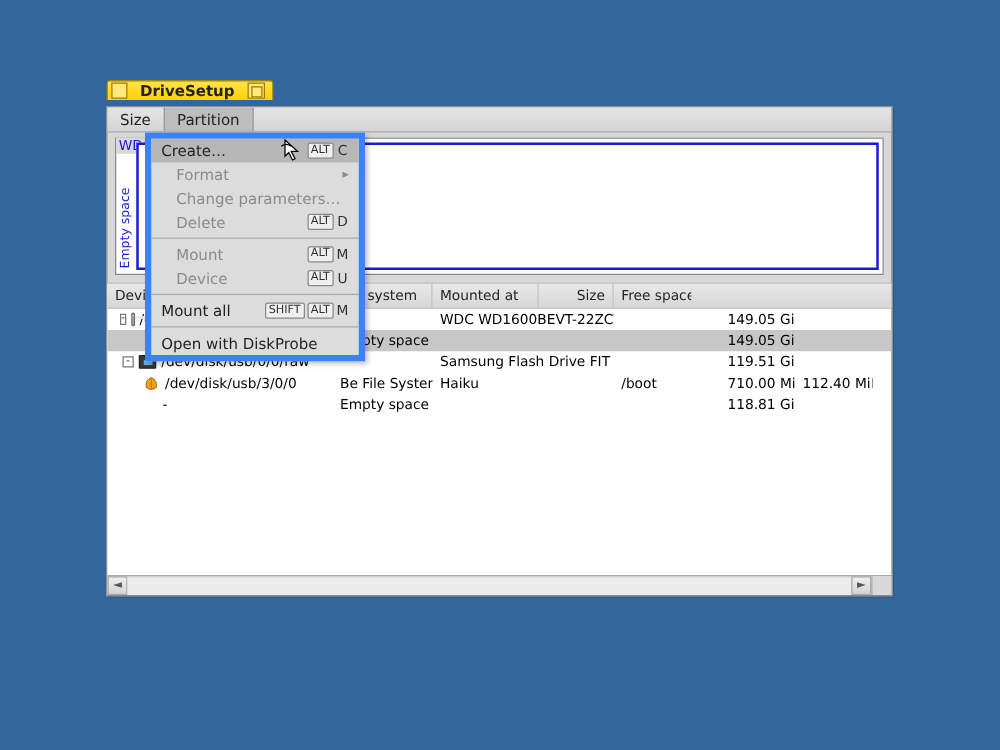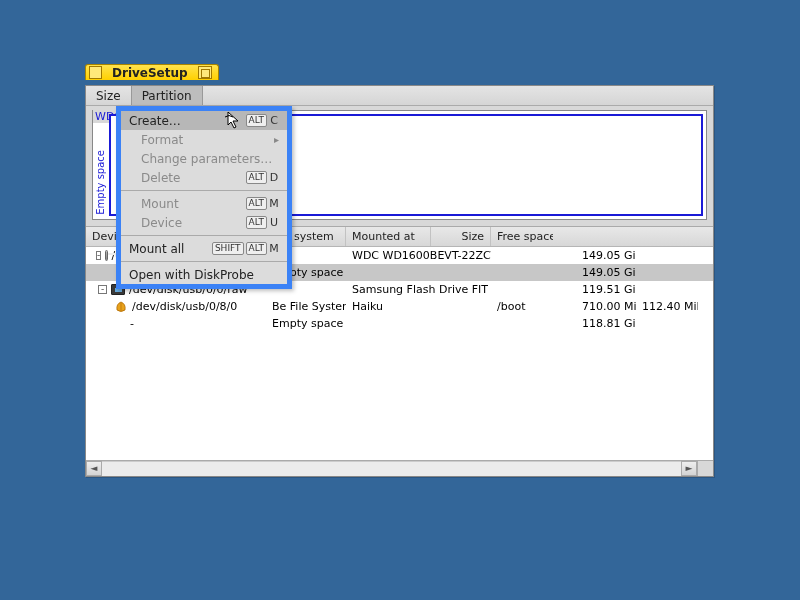--- a/index.html
+++ b/index.html
@@ -140,21 +140,21 @@
         </div>
         <div class="row">
           <div class="cell c-dev">
             <span class="spacer-1"></span>
             <span class="icon-leaf">
               <svg viewBox="0 0 14 12">
                 <path d="M7 1 Q12 3 11 9 Q7 12 3 9 Q2 3 7 1 Z" fill="#e8a21c" stroke="#b06800" stroke-width="0.8"></path>
                 <path d="M7 2 L7 10" stroke="#b06800" stroke-width="0.6"></path>
               </svg>
             </span>
-            <span>/dev/disk/usb/0/8/0</span>
+            <span>/dev/disk/usb/3/0/0</span>
           </div>
           <div class="cell c-fs">Be File System</div>
           <div class="cell c-vol">Haiku</div>
           <div class="cell c-mnt">/boot</div>
           <div class="cell c-size">710.00 MiB</div>
           <div class="cell c-free">112.40 MiB</div>
         </div>
         <div class="row">
           <div class="cell c-dev">
             <span class="spacer-2"></span>

